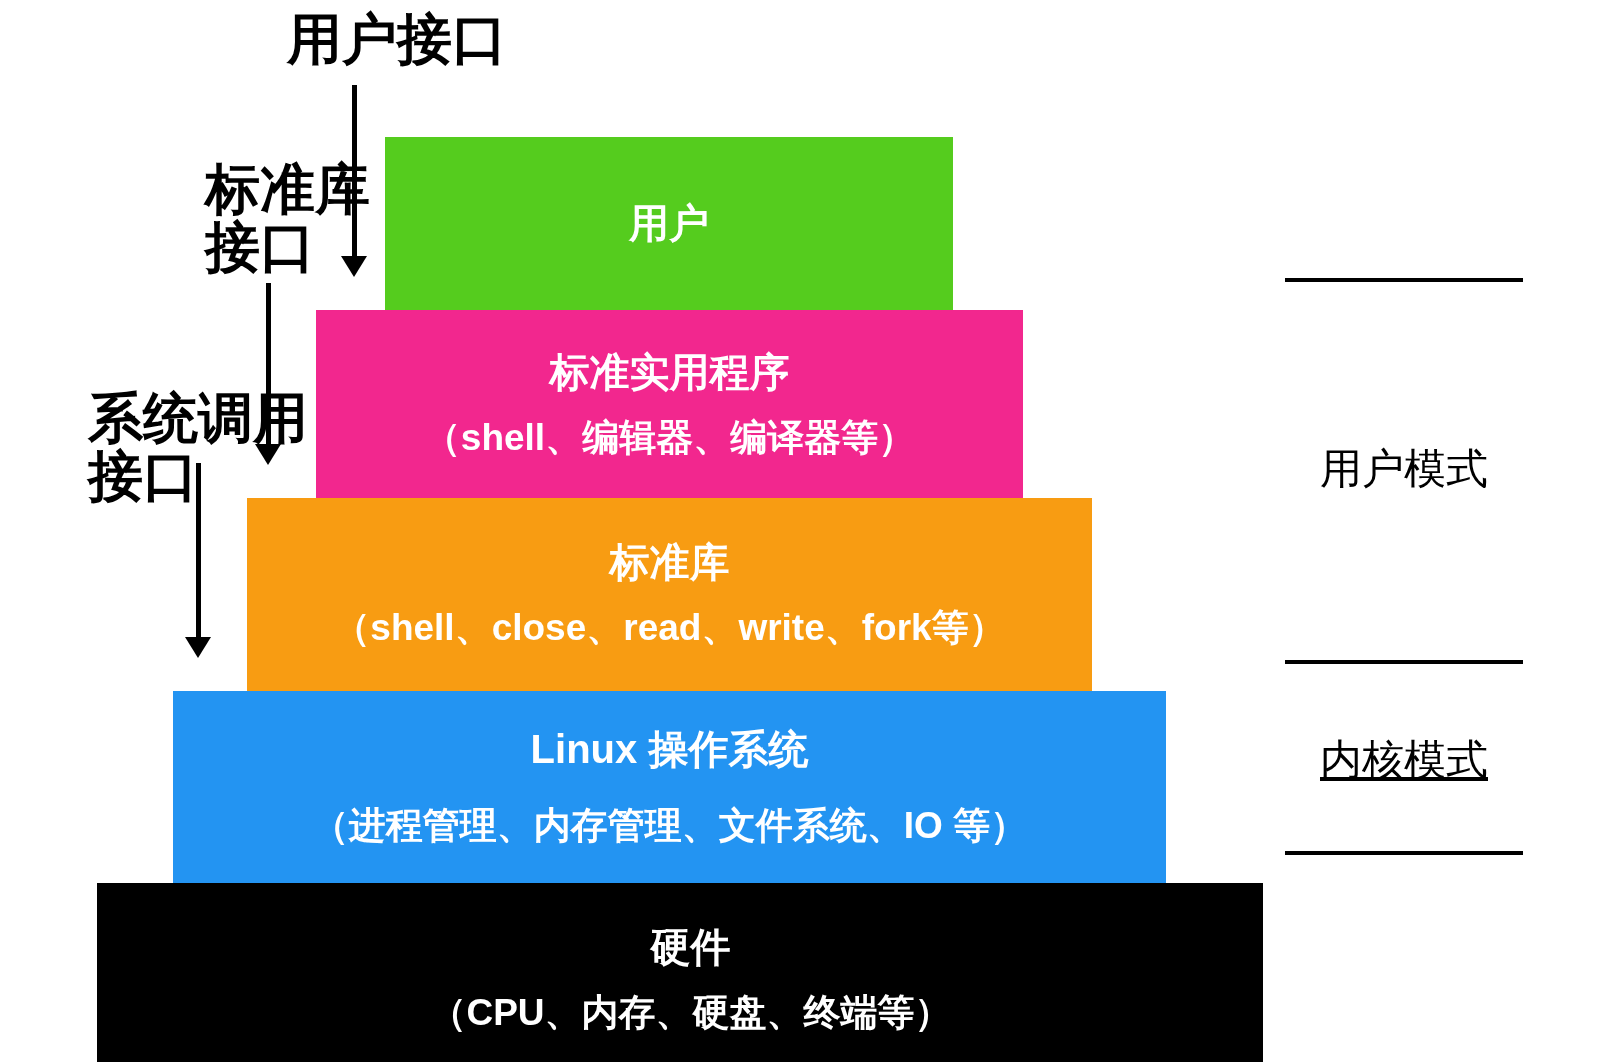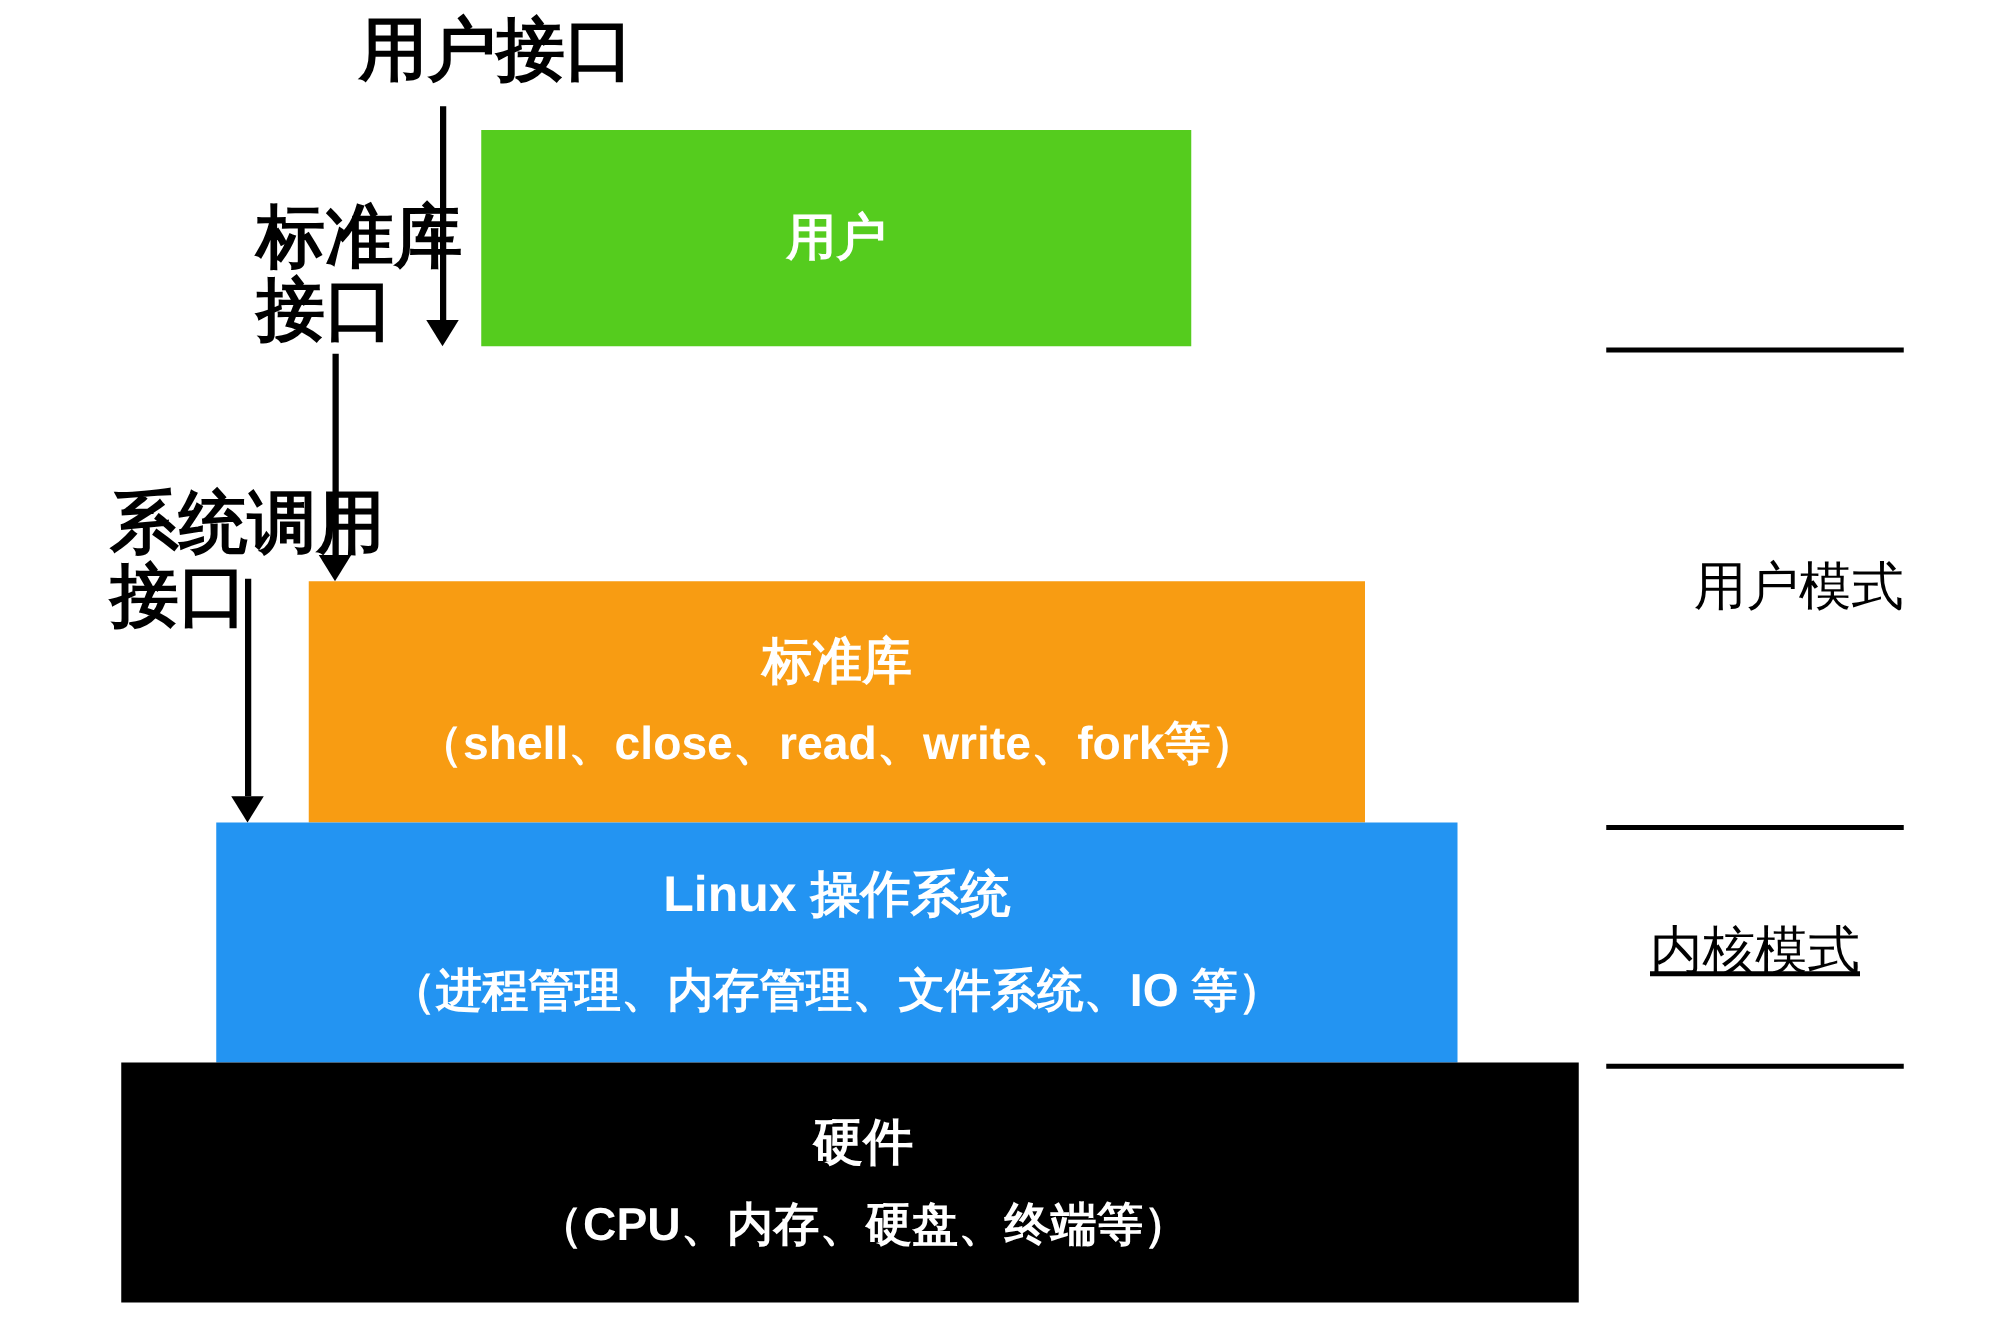--- a/index.html
+++ b/index.html
@@ -14,20 +14,21 @@
 
   
   .layer {
     position: absolute;
     display: flex;
     flex-direction: column;
     justify-content: center;
     gap: 22px;
     color: #ffffff;
     text-align: center;
+    margin-top: 33px;
   }
   .layer-title { font-size: 40px; font-weight: 700; line-height: 1.12; white-space: nowrap; }
   .layer-sub   { font-size: 37px; font-weight: 700; line-height: 1.12; white-space: nowrap; }
 
   .layer-user      { left: 385px; top: 104px; width: 568px;  height: 173px; }
   .layer-utilities { left: 316px; top: 277px; width: 707px;  height: 188px; }
   .layer-stdlib    { left: 247px; top: 465px; width: 845px;  height: 193px; }
   .layer-os        { left: 173px; top: 658px; width: 993px;  height: 192px; gap: 33px; }
   .layer-hardware  { left:  97px; top: 850px; width: 1145px; height: 192px; }
 
@@ -79,32 +80,36 @@
     position: absolute;
     left: 1285px;
     width: 238px;
     text-align: center;
     color: #000000;
     font-size: 42px;
     font-weight: 500;
     line-height: 44px;
     white-space: nowrap;
   }
-  .mode-user   { top: 447px; text-align: right; }
+  .mode-user   { top: 447px; }
   .mode-kernel { top: 738px; text-decoration: underline; }
 </style>
 </head>
 <body>
 
 <div class="canvas">
 
   <div class="layer layer-user" style="background-color: rgb(85, 204, 30);">
     <div class="layer-title">用户</div>
   </div>
 
+  <div class="layer layer-utilities" style="background-color: rgb(242, 39, 142);">
+    <div class="layer-title">标准实用程序</div>
+    <div class="layer-sub">（shell、编辑器、编译器等）</div>
+  </div>
 
   <div class="layer layer-stdlib" style="background-color: rgb(248, 156, 18);">
     <div class="layer-title">标准库</div>
     <div class="layer-sub">（shell、close、read、write、fork等）</div>
   </div>
 
   <div class="layer layer-os" style="background-color: rgb(35, 148, 242);">
     <div class="layer-title">Linux 操作系统</div>
     <div class="layer-sub">（进程管理、内存管理、文件系统、IO 等）</div>
   </div>

